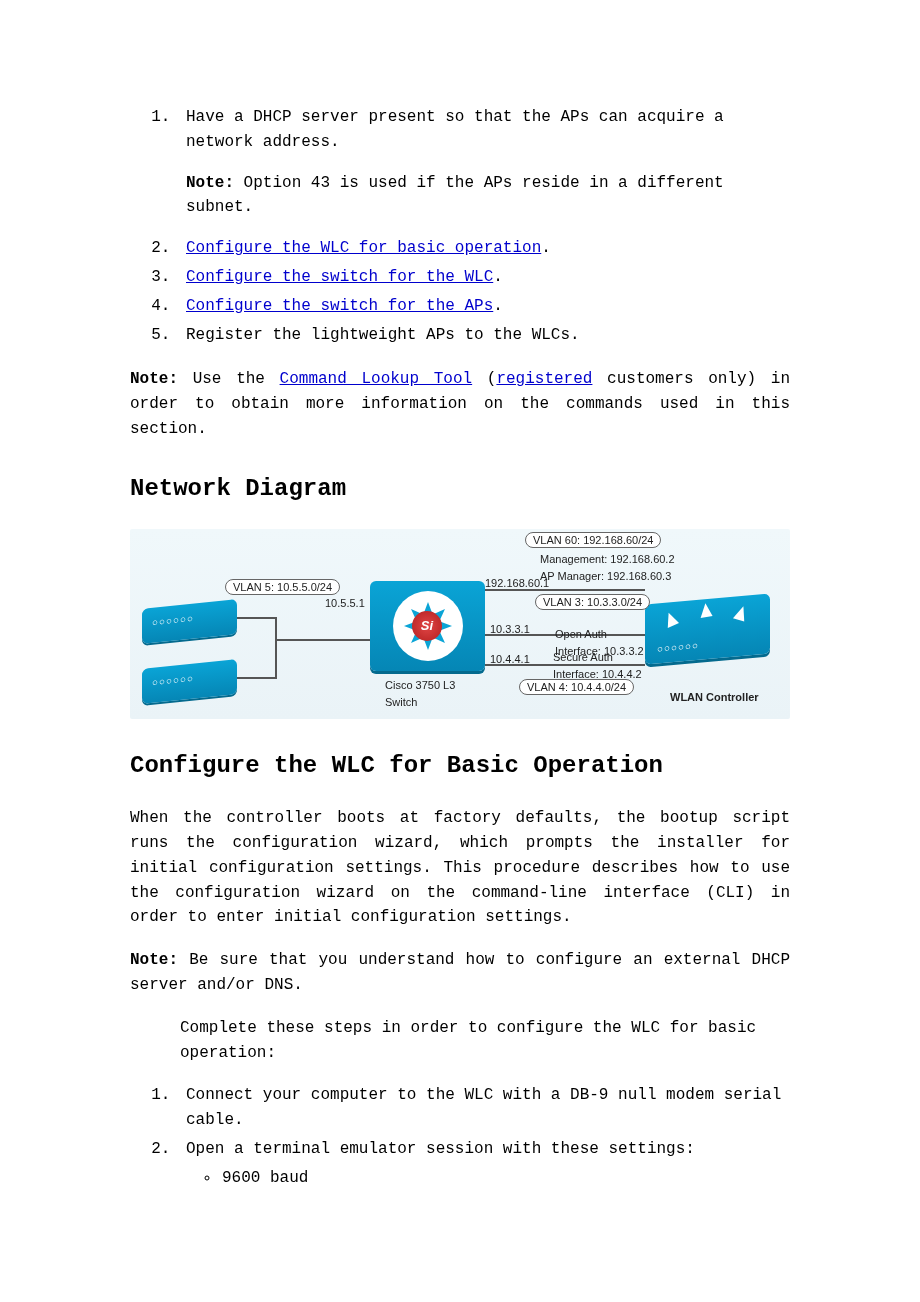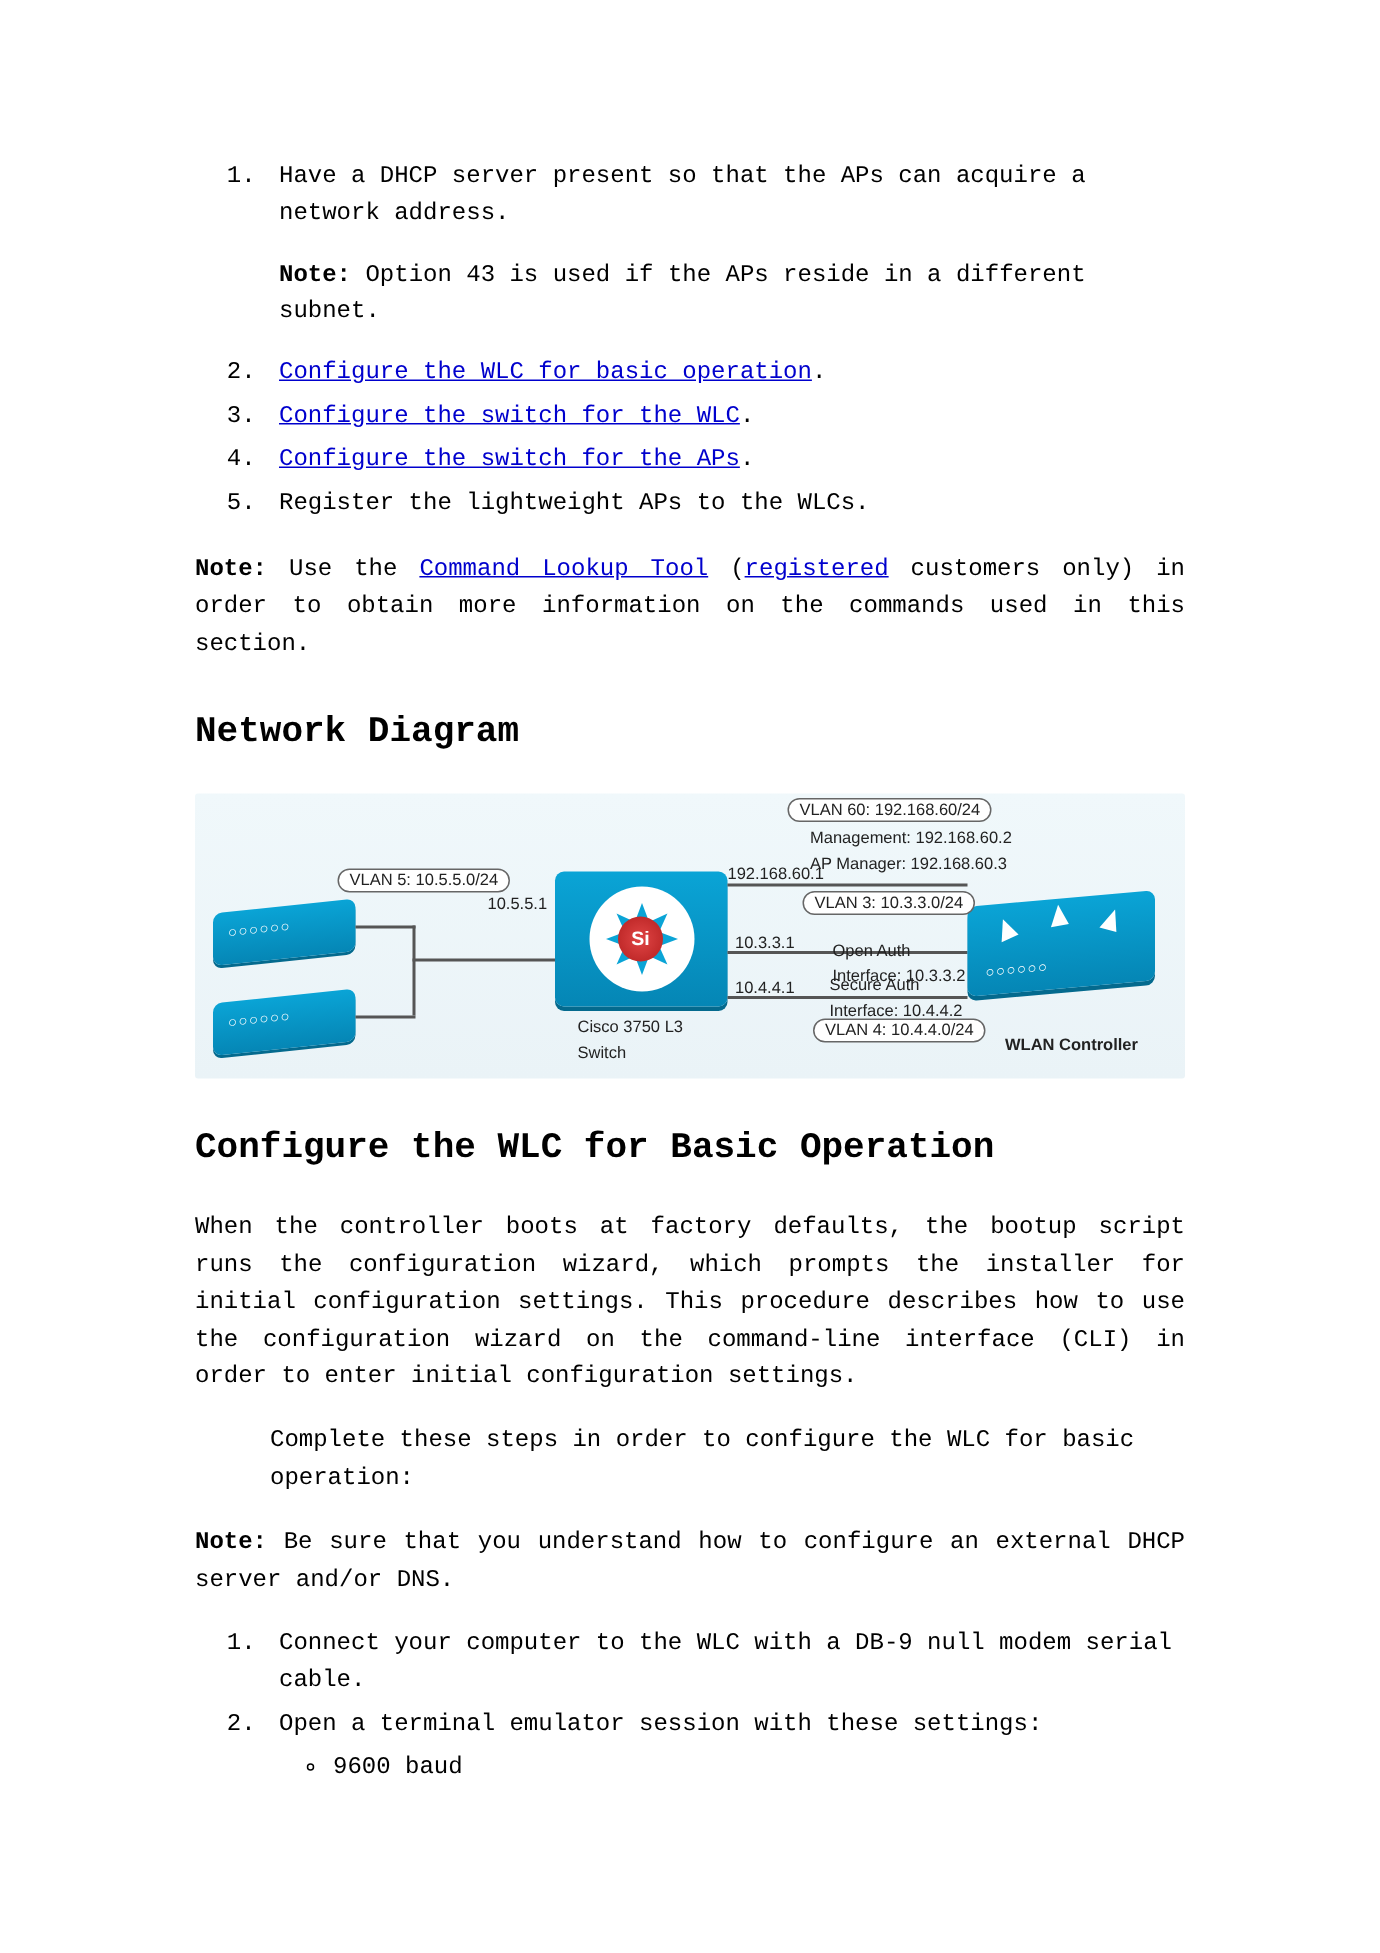--- a/index.html
+++ b/index.html
@@ -66,21 +66,21 @@
   .switch-arrows {
     width: 70px; height: 70px; background: #fff; border-radius: 50%;
     position: relative;
   }
   .sa { position: absolute; left: 50%; top: 50%; width: 0; height: 0;
         border-left: 6px solid transparent; border-right: 6px solid transparent;
         border-bottom: 16px solid #0aa4d6; transform-origin: center 24px; }
   .si-badge {
     position:absolute; width:30px; height:30px; border-radius:50%;
     background: radial-gradient(#e04545,#b41f1f);
-    color:#fff; font-family: Arial, sans-serif; font-size:13px; font-weight: bold;
+    color:#fff; font-family: Arial, sans-serif; font-size:13px; font-style: italic; font-weight: bold;
     display:flex; align-items:center; justify-content:center;
     left:42px; top:30px;
   }
   .wlan-box {
     position: absolute;
     width: 125px; height: 60px;
     background: linear-gradient(#0aa4d6,#0586b5);
     border-radius: 6px;
     box-shadow: 0 3px 0 #046a8e;
     transform: skewY(-5deg);
@@ -193,34 +193,34 @@
     <span class="dlabel pill" style="left:405px; top:65px;">VLAN 3: 10.3.3.0/24</span>
     <span class="dlabel" style="left:425px; top:97px;">
       <span>Open Auth</span><br><span>Interface: 10.3.3.2</span>
     </span>
     <span class="dlabel" style="left:360px; top:92px;">10.3.3.1</span>
 
     <span class="dlabel" style="left:360px; top:122px;">10.4.4.1</span>
     <span class="dlabel" style="left:423px; top:120px;">
       <span>Secure Auth</span><br><span>Interface: 10.4.4.2</span>
     </span>
-    <span class="dlabel pill" style="left:412px; top:150px;text-align:right;">VLAN 4: 10.4.4.0/24</span>
+    <span class="dlabel pill" style="left:389px; top:150px;text-align:right;">VLAN 4: 10.4.4.0/24</span>
 
     <span class="dlabel" style="left:540px; top:148px; font-weight:bold;margin-top:12px;">WLAN Controller</span>
   </div>
 
   <h2 class="section-h">Configure the WLC for Basic Operation</h2>
 
   <p>When the controller boots at factory defaults, the bootup script runs the configuration wizard, which prompts the installer for initial configuration settings. This procedure describes how to use the configuration wizard on the command-line interface (CLI) in order to enter initial configuration settings.</p>
-
-  <p style="padding-left:50px; text-align:left;">Complete these steps in order to configure the WLC for basic operation:</p>
 
   <p>
     <span class="bold">Note:</span><span>  Be sure that you understand how to configure an external DHCP server and/or DNS.</span>
   </p>
+
+  <p style="padding-left:50px; text-align:left;">Complete these steps in order to configure the WLC for basic operation:</p>
 
   <ol class="main-list" style="margin-bottom:4px;">
     <li><span>Connect your computer to the WLC with a DB-9 null modem serial cable.</span></li>
     <li><span>Open a terminal emulator session with these settings:</span></li>
   </ol>
   <ul class="settings">
     <li><span>9600 baud</span></li>
   </ul>
 
 </div>

